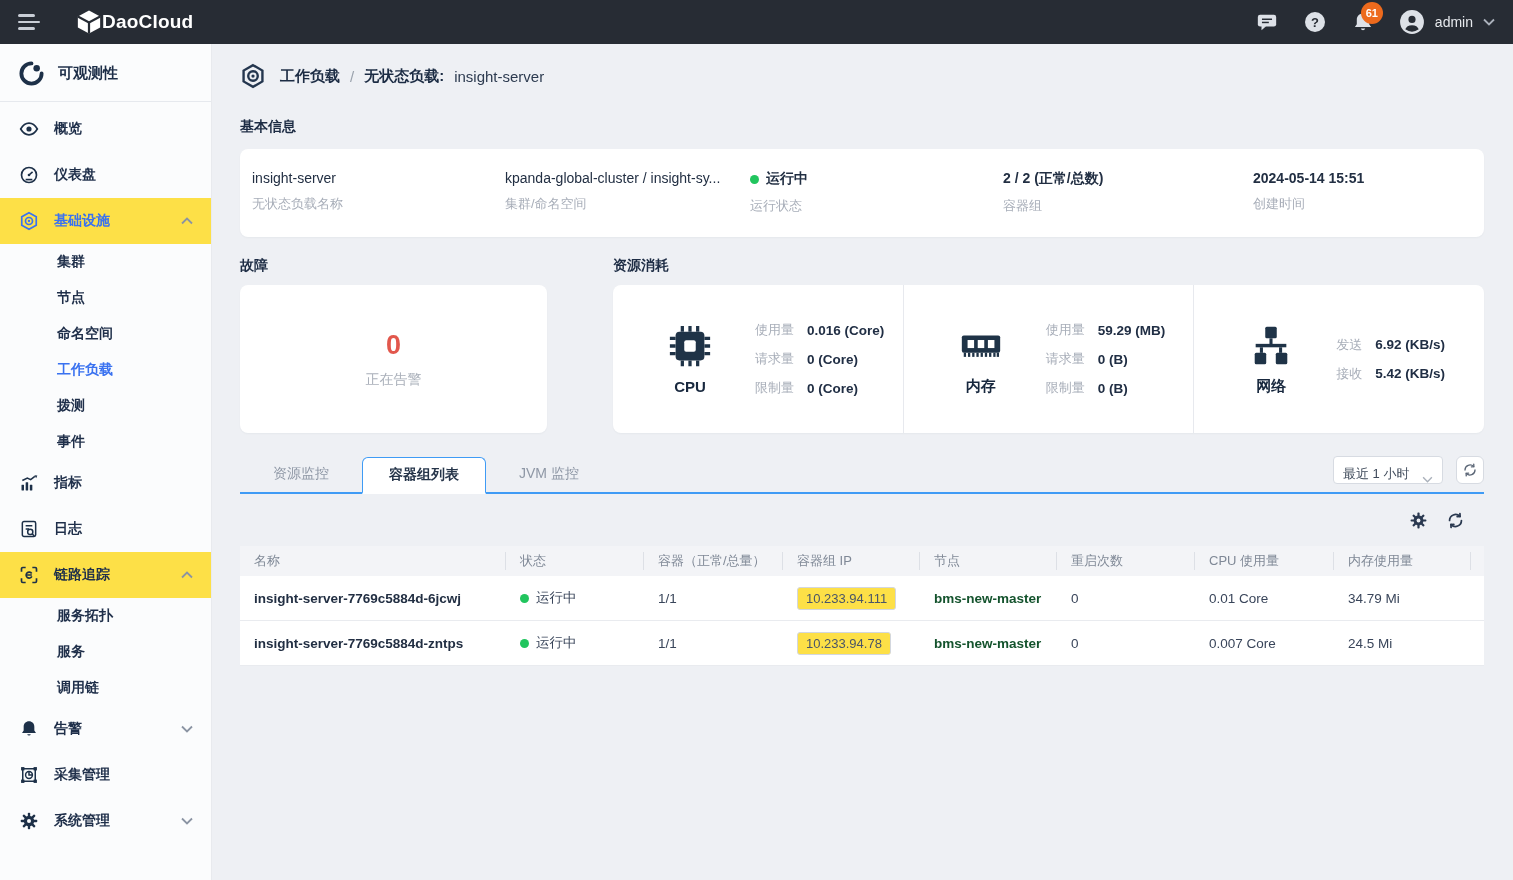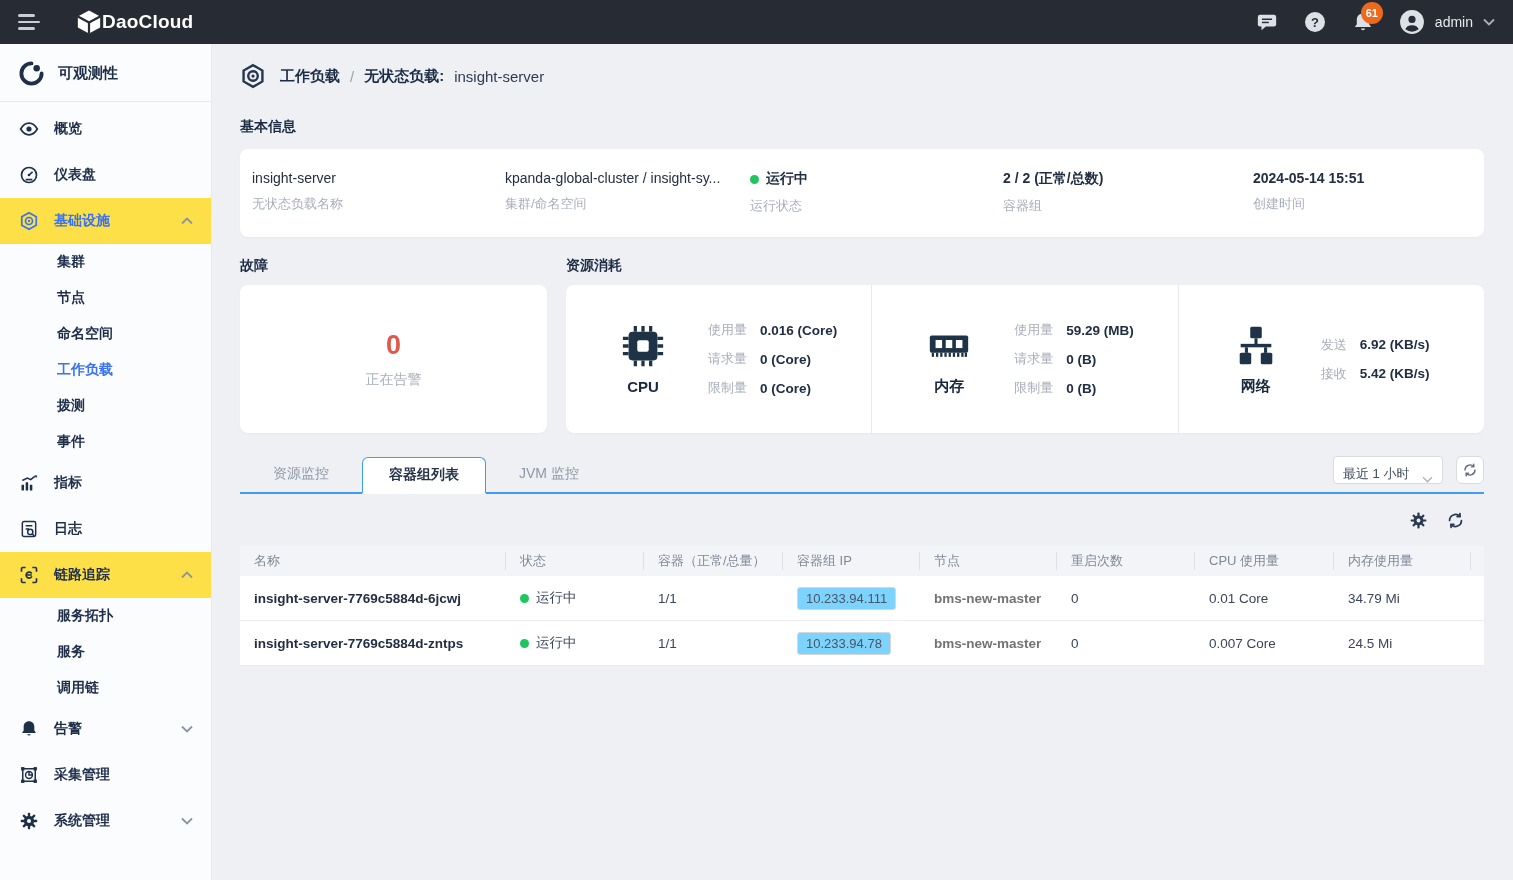--- a/index.html
+++ b/index.html
@@ -58,21 +58,21 @@
   .bf { display:flex; flex-direction:column; }
   .bf:nth-child(1){width:253px;} .bf:nth-child(2){width:245px;} .bf:nth-child(3){width:253px;} .bf:nth-child(4){width:250px;}
   .bf-val { font-size:14px; color:#222f43; display:flex; align-items:center; gap:7px; }
   .bf-val.b { font-weight:700; }
   .bf-lbl { font-size:13px; color:#a7adb8; margin-top:9px; }
   .dot { width:9px; height:9px; border-radius:50%; background:#21c55e; display:inline-block; }
 
   
   .row2 { display:flex; margin-top:20px; gap:19px; }
   .col-fault { width:307px; }
-  .col-res { flex:1; }
+  .col-res { flex:1;margin-left:47px; }
   .row2 .sec-title { margin-bottom:10px; }
   .fault-card { height:148px; display:flex; flex-direction:column; align-items:center; justify-content:center; }
   .fault-num { font-size:27px; font-weight:700; color:#e2574c; }
   .fault-lbl { font-size:14px; color:#aab0ba; margin-top:10px; }
   .res-card { height:148px; display:flex; }
   .res-sec { flex:1; display:flex; align-items:center; padding-left:34px; }
   .res-sec + .res-sec { border-left:1px solid #e7e9ee; }
   .res-icon-box { width:86px; display:flex; flex-direction:column; align-items:center; margin-right:22px; }
   .res-name { font-size:15px; font-weight:700; color:#18283e; margin-top:9px; }
   .res-rows { display:flex; flex-direction:column; gap:11px; }
@@ -99,22 +99,22 @@
   .tbl { width:1244px; overflow:hidden; }
   .trow { display:flex; width:1351px; }
   .thead { height:30px; background:#f3f4f7; align-items:center; }
   .th { font-size:13px; color:#7f8896; padding-left:14px; display:flex; align-items:center; height:18px; border-right:1px solid #dde0e6; }
   .th:last-child { border-right:none; }
   .tr { height:45px; background:#fff; border-bottom:1px solid #e9ebef; align-items:center; cursor:pointer; }
   .td { padding-left:14px; font-size:13.5px; color:#39455a; display:flex; align-items:center; gap:7px; }
   .c0{width:266px;} .c1{width:138px;} .c2{width:139px;} .c3{width:137px;} .c4{width:137px;}
   .c5{width:138px;} .c6{width:139px;} .c7{width:137px;} .c8{width:120px;}
   .td.name { font-weight:700; color:#222f43; }
-  .td.node { font-weight:700; color:#737373; }
-  .ip-chip { border:1px solid #d3d7de; background:#7dd3fc; border-radius:3px; padding:3px 8px; font-size:13px; color:#4a5568; }
+  .td.node { font-weight:700; color:#14532d; }
+  .ip-chip { border:1px solid #d3d7de; background:#fde047; border-radius:3px; padding:3px 8px; font-size:13px; color:#4a5568; }
 </style>
 </head>
 <body>
 
 <div class="topbar">
   <div class="burger">
       <div></div>
       <div></div>
       <div></div>
     </div>

